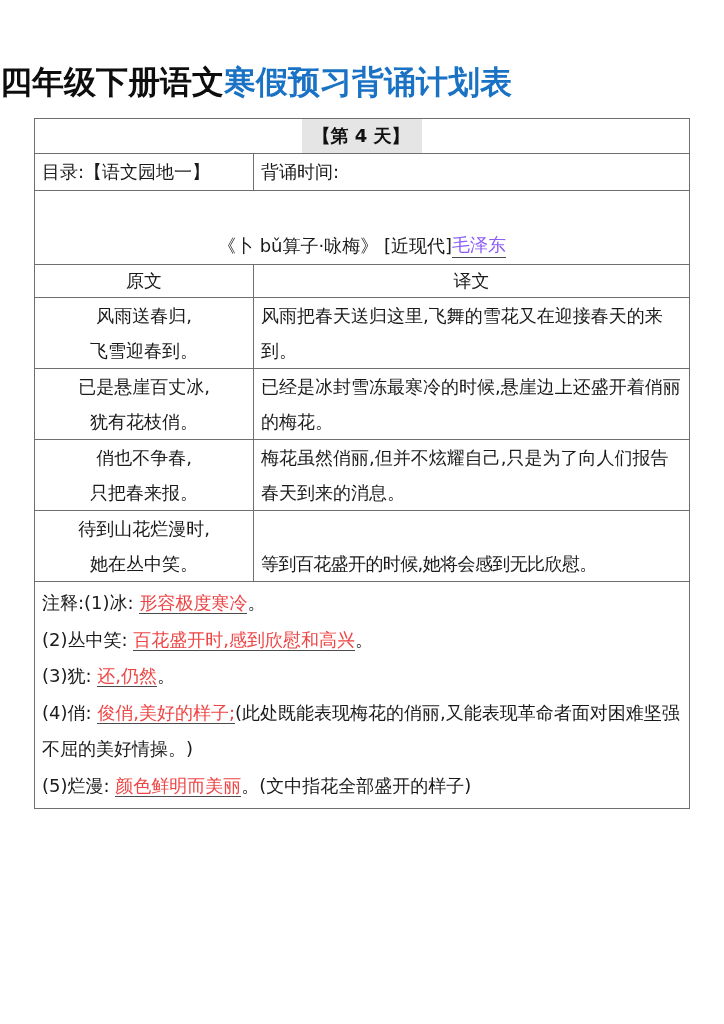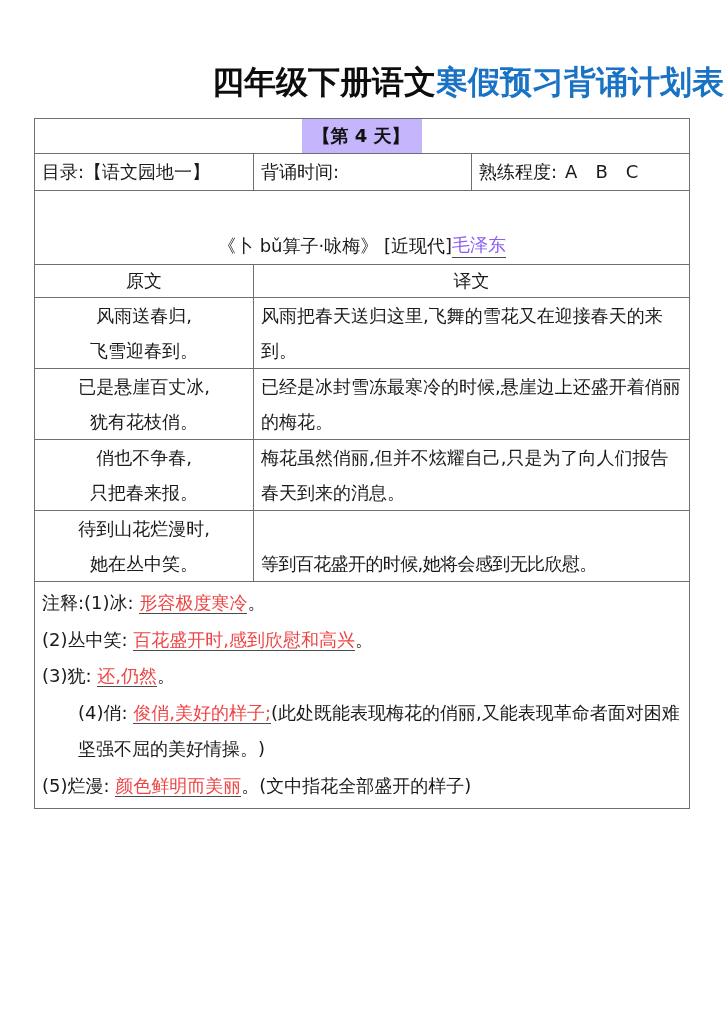--- a/index.html
+++ b/index.html
@@ -1,38 +1,38 @@
 <!DOCTYPE html>
 <html><head>
   <meta charset="utf-8">
   <style>
     * { box-sizing: border-box; margin: 0; padding: 0; }
     html, body { width: 724px; height: 1024px; background: #ffffff; overflow: hidden; }
     body { font-family: "DejaVu Sans", "Liberation Sans", sans-serif; color: #1a1a1a; position: relative; }
 
     .title {
       position: absolute; top: 58px; left: 0; width: 724px;
-      text-align: right; font-size: 32px; font-weight: bold; letter-spacing: 0px;
+      text-align: left; font-size: 32px; font-weight: bold; letter-spacing: 0px;
       line-height: 48px; white-space: nowrap;
     }
     .title .t-black { color: #0d0d0d; }
     .title .t-blue { color: #1a72c4; }
 
     .sheet {
       position: absolute; left: 34px; top: 118px; width: 656px;
       border: 1.5px solid #6f6f6f;
     }
     .row { display: flex; border-bottom: 1.5px solid #6f6f6f; align-items: flex-end; }
     .row:last-child { border-bottom: none; }
     .cell { border-right: 1.5px solid #6f6f6f; font-size: 18px; line-height: 35px; }
     .cell:last-child { border-right: none; }
 
     .r-day { height: 35px; justify-content: center; align-items: center; }
     .day-badge {
-      background: #c4b5fd; font-weight: bold; font-size: 18px;
+      background: #e5e5e5; font-weight: bold; font-size: 18px;
       padding: 0 12px 0 10px; line-height: 33px; height: 34px; color: #111;
     }
 
     .r-meta { height: 37px; }
     .r-meta .cell { line-height: 36px; padding-left: 7px; }
     .c-dir { width: 219px; }
     .c-time { width: 218px; }
     .c-level { flex: 1; }
     .lvl-opt { display: inline-block; margin-left: 8px; }
     .lvl-opt + .lvl-opt { margin-left: 18px; }
@@ -65,23 +65,20 @@
 <div class="sheet">
 
   <div class="row r-day">
     <span class="day-badge">【第 4 天】</span>
   </div>
 
   <div class="row r-meta">
     <div class="cell c-dir">目录:【语文园地一】</div>
     <div class="cell c-time">
       <span>背诵时间:</span>
-    </div>
-    <div class="cell c-level">
-      <span>熟练程度:</span><span class="lvl-opt">A</span><span class="lvl-opt">B</span><span class="lvl-opt">C</span>
     </div>
   </div>
 
   <div class="row r-poem">
     <span>《卜 bǔ算子·咏梅》</span>
       <span style="white-space:pre;"> [近现代]</span>
       <span class="poem-author">毛泽东</span>
   </div>
 
   <div class="row r-head">
@@ -118,17 +115,17 @@
       <div>待到山花烂漫时,</div>
       <div>她在丛中笑。</div>
     </div>
     <div class="cell c-trans" style="white-space:nowrap; letter-spacing:-0.6px;">等到百花盛开的时候,她将会感到无比欣慰。</div>
   </div>
 
   <div class="row notes" style="display:block;">
     <span class="note-line"><span>注释:</span><span>(1)冰:</span> <span class="red">形容极度寒冷</span><span>。</span></span>
     <span class="note-line"><span>(2)丛中笑:</span> <span class="red">百花盛开时,感到欣慰和高兴</span><span>。</span></span>
     <span class="note-line"><span>(3)犹:</span> <span class="red">还,仍然</span><span>。</span></span>
-    <span class="note-wrap" style="padding-right:4px;margin-left:36px;"><span>(4)俏:</span> <span class="red">俊俏,美好的样子;</span><span>(此处既能表现梅花的俏丽,又能表现革命者面对困难坚强不屈的美好情操。)</span></span>
+    <span class="note-wrap" style="padding-right:4px;"><span>(4)俏:</span> <span class="red">俊俏,美好的样子;</span><span>(此处既能表现梅花的俏丽,又能表现革命者面对困难坚强不屈的美好情操。)</span></span>
     <span class="note-line"><span>(5)烂漫:</span> <span class="red">颜色鲜明而美丽</span><span>。(文中指花全部盛开的样子)</span></span>
   </div>
 
 </div>
 
 </body></html>

